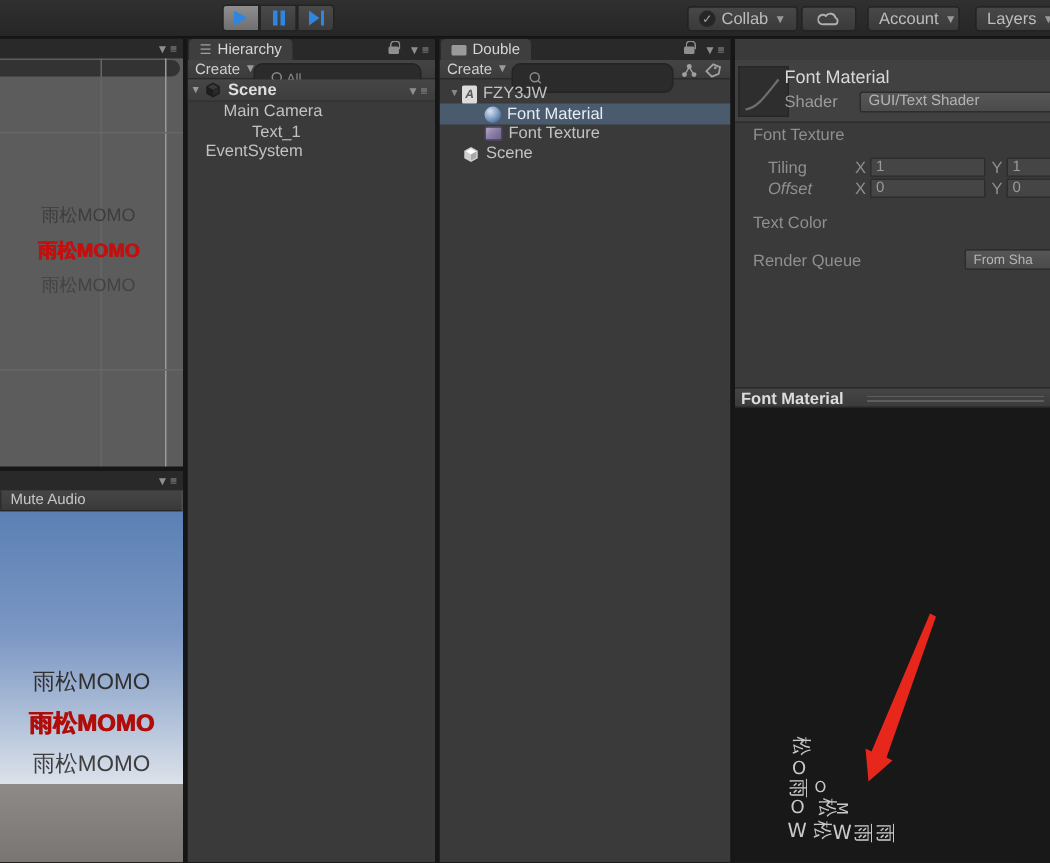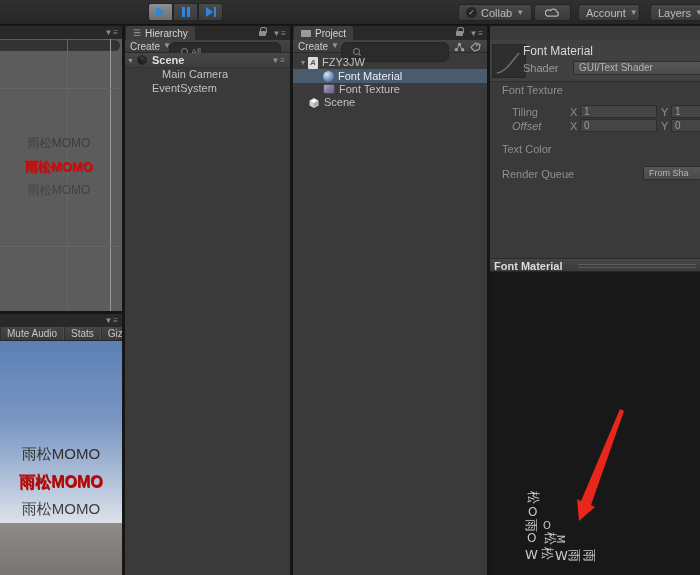--- a/index.html
+++ b/index.html
@@ -86,21 +86,21 @@
   .glyph { position:absolute; color:#c9c9c9; font-family:"DejaVu Sans", sans-serif; line-height:1; }
 
   
   .viewhead { position:absolute; left:0; right:0; top:0; height:13px; background:#292929; }
   .scenebody { position:absolute; left:0; right:0; top:13px; bottom:0; background:#5c5c5c; }
   .scenetoolbar { position:absolute; left:-30px; top:1px; width:150px; height:11px; background:#333; border-radius:6px; }
   .gridline { position:absolute; background:#666; }
   .gridline.bright { background:#9a9a9a; }
   .viewtext { position:absolute; width:100%; text-align:center; font-weight:bold; letter-spacing:0; }
   .gametoolbar { position:absolute; left:0; right:0; top:13px; height:14px;
-    background:linear-gradient(#454545,#3a3a3a); border-bottom:1px solid #262626; display:flex; }
+    background:linear-gradient(#454545,#3a3a3a); border-bottom:1px solid #262626; display:flex;flex-direction:column; }
   .gbtn { color:#c6c6c6; font-size:10px; padding:0 6px; line-height:13px; border-left:1px solid #2e2e2e; border-right:1px solid #4e4e4e; white-space:nowrap; }
   .gamebody { position:absolute; left:0; right:0; top:27px; bottom:0; }
   .sky { position:absolute; left:0; right:0; top:0; height:182px;
     background:linear-gradient(#5b80b4 0%, #7b97c4 45%, #aebfd8 75%, #dde2ea 100%); }
   .ground { position:absolute; left:0; right:0; top:182px; bottom:0;
     background:linear-gradient(#8d8a87, #787572); }
 
   .gap { position:absolute; background:#161616; }
   svg { display:block; }
 </style>
@@ -209,37 +209,41 @@
         <span class="fold">▼</span>
         <svg class="asset-icon" width="12" height="12" viewBox="0 0 24 24">
           <path d="M12 2 L21 7 V17 L12 22 L3 17 V7 Z" fill="#1d1d1d"></path>
           <path d="M12 4.2 L18.8 8 L12 11.8 L5.2 8 Z" fill="#3a3a3a"></path>
           <path d="M12 12 L19 8.2 V16 L12 19.8 Z" fill="#2a2a2a"></path>
         </svg>
         <span>Scene</span>
         <span class="panelmenu" style="right:4px; top:3px;">▼≡</span>
       </div>
       <div id="hier-items">
-          <div class="trow" style="padding-left: 25px;">
+          <div class="trow" style="padding-left: 12px;">
             <span class="fold"></span>
             <span>Main Camera</span>
           </div>
-          <div class="trow" style="padding-left: 15px; text-align: center;">
+          <div class="trow" style="padding-left: 31px;">
+            <span class="fold"></span>
+            <span>Text_1</span>
+          </div>
+          <div class="trow" style=" text-align: center;">
             <span class="fold"></span>
             <span>EventSystem</span>
           </div>
         </div>
     </div>
   </div>
 
   <div class="panel" style="left:293px; top:26px; width:194px; height:549px;">
     <div class="tabbar">
       <div class="tab">
         <span style="width:10px; height:7px; background:#9a9a9a; border-radius:1px; position:relative; display:inline-block;"></span>
-        <span>Project</span>
+        <span>Double</span>
       </div>
       <span class="lock" style="right:24px;"></span>
       <span class="panelmenu" style="right:3px;">▼≡</span>
     </div>
     <div class="subbar">
       <div class="createbtn">
         <span>Create</span>
         <span class="caret">▼</span>
       </div>
       <div class="searchpill" style="left:48px; width:108px;">

